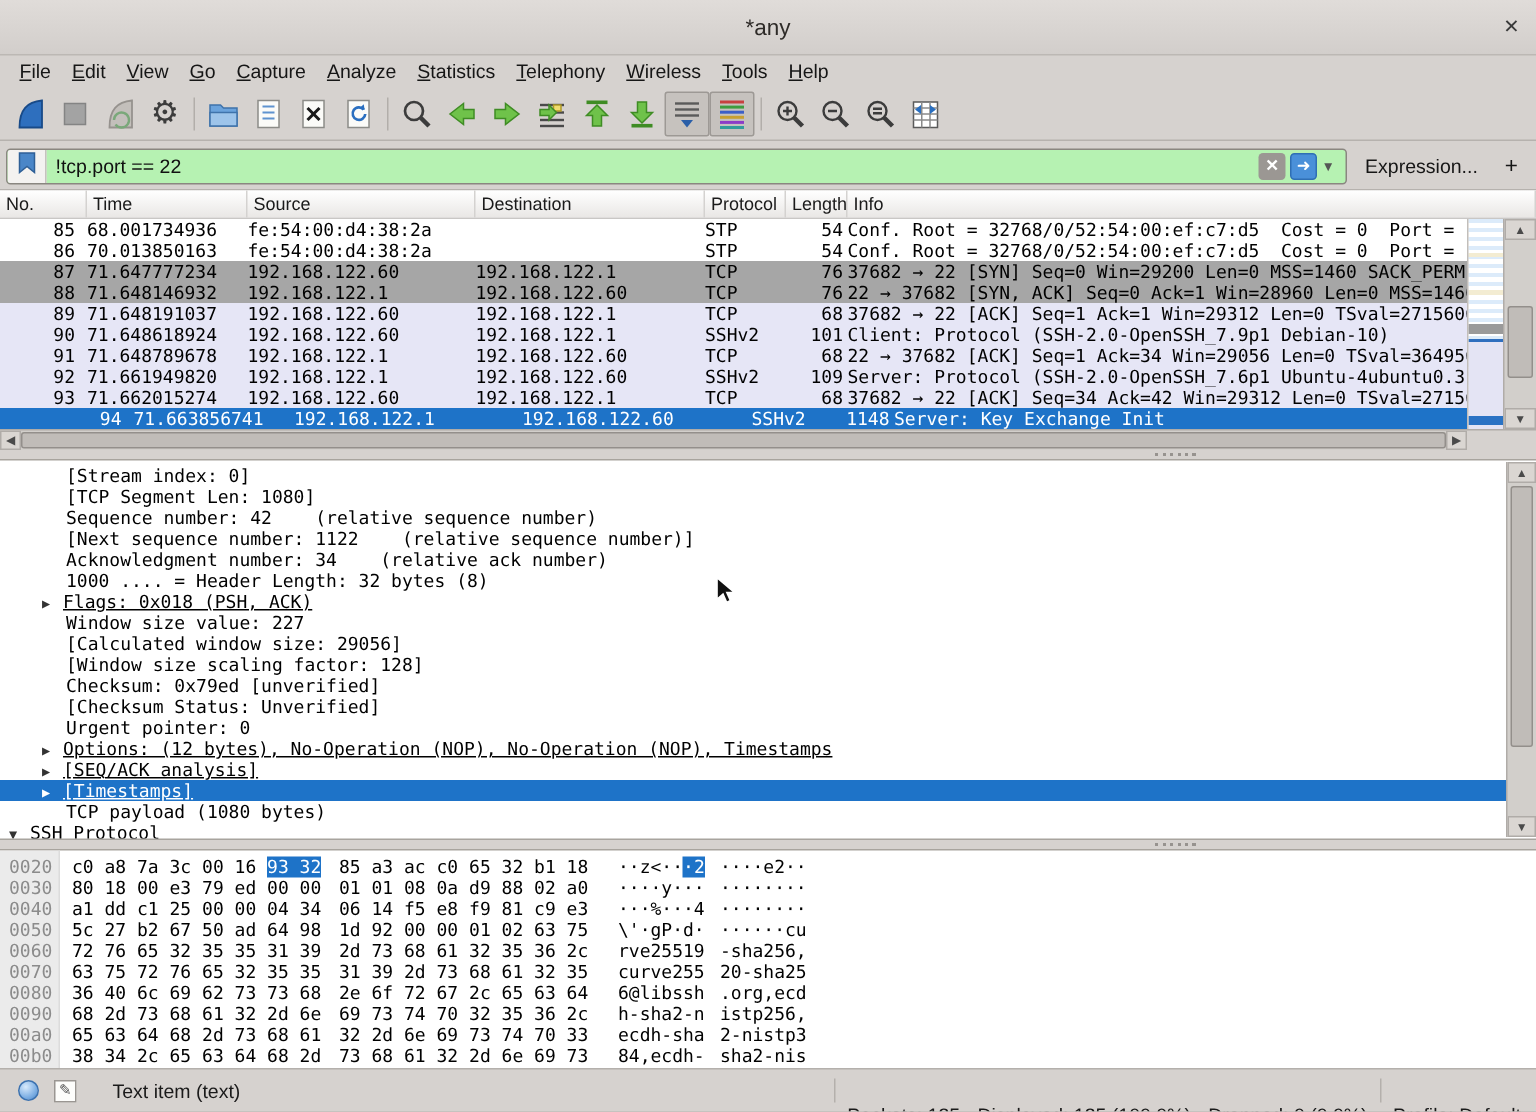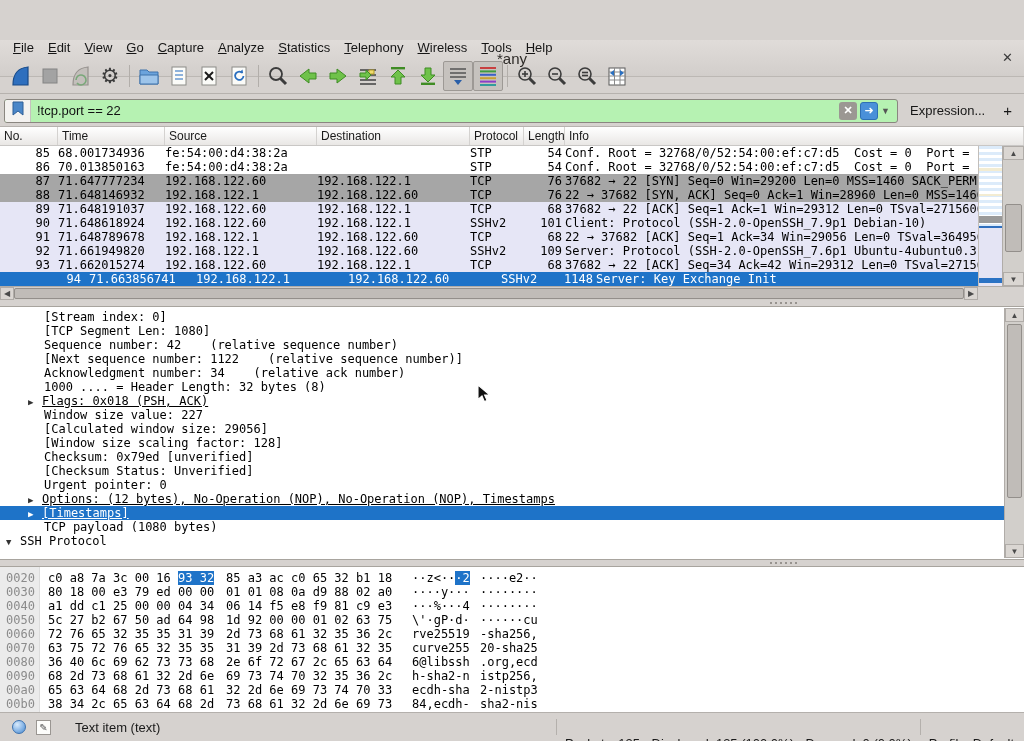--- a/index.html
+++ b/index.html
@@ -2,21 +2,21 @@
 <html><head>
 <meta charset="utf-8">
 <style>
   * { margin:0; padding:0; box-sizing:border-box; }
   html,body { width:1024px; height:741px; }
   body { font-family:"Liberation Sans", sans-serif; background:#d6d2cf; }
   #win { position:relative; width:1024px; height:741px; background:#d6d2cf; overflow:hidden; outline:1px solid #8e8a86; }
 
   
   #titlebar { position:absolute; top:0; left:0; right:0; height:37px;
-    background:linear-gradient(#e0dcd9,#d2cecb); border-bottom:1px solid #bcb8b4;margin-top:40px; }
+    background:linear-gradient(#e0dcd9,#d2cecb); border-bottom:1px solid #bcb8b4; }
   #titlebar .title { text-align:center; line-height:37px; font-size:15px; color:#2e2b28; }
   #titlebar .close { position:absolute; right:11px; top:10px; font-size:13px; color:#3a3a3a; cursor:default; }
 
   
   #menubar { position:absolute; top:37px; left:0; right:0; height:21px; display:flex; align-items:center; padding-left:6px; }
   .menu-item { padding:2px 7px; font-size:13px; color:#161616; white-space:nowrap; }
 
   
   #toolbar { position:absolute; top:58px; left:0; right:0; height:36px; border-bottom:1px solid #b6b2ae;
     display:flex; align-items:center; padding-left:5px; }
@@ -401,20 +401,21 @@
         <div class="dline l2">Acknowledgment number: 34    (relative ack number)</div>
         <div class="dline l2">1000 .... = Header Length: 32 bytes (8)</div>
         <div class="dline l1"><span class="arrow">▶</span>Flags: 0x018 (PSH, ACK)</div>
         <div class="dline l2">Window size value: 227</div>
         <div class="dline l2">[Calculated window size: 29056]</div>
         <div class="dline l2">[Window size scaling factor: 128]</div>
         <div class="dline l2">Checksum: 0x79ed [unverified]</div>
         <div class="dline l2">[Checksum Status: Unverified]</div>
         <div class="dline l2">Urgent pointer: 0</div>
         <div class="dline l1"><span class="arrow">▶</span>Options: (12 bytes), No-Operation (NOP), No-Operation (NOP), Timestamps</div>
+        <div class="dline l1"><span class="arrow">▶</span>[SEQ/ACK analysis]</div>
         <div class="dline l1 selected"><span class="arrow">▶</span>[Timestamps]</div>
         <div class="dline l2">TCP payload (1080 bytes)</div>
         <div class="dline l0"><span class="arrow">▼</span>SSH Protocol</div>
       </div>
     <div class="vsb" id="details-vsb">
       <div class="sb-btn" style="top:0;">▲</div>
       <div class="sb-thumb" style="top:16px; bottom:60px;"></div>
       <div class="sb-btn" style="bottom:0;">▼</div>
     </div>
   </div>

